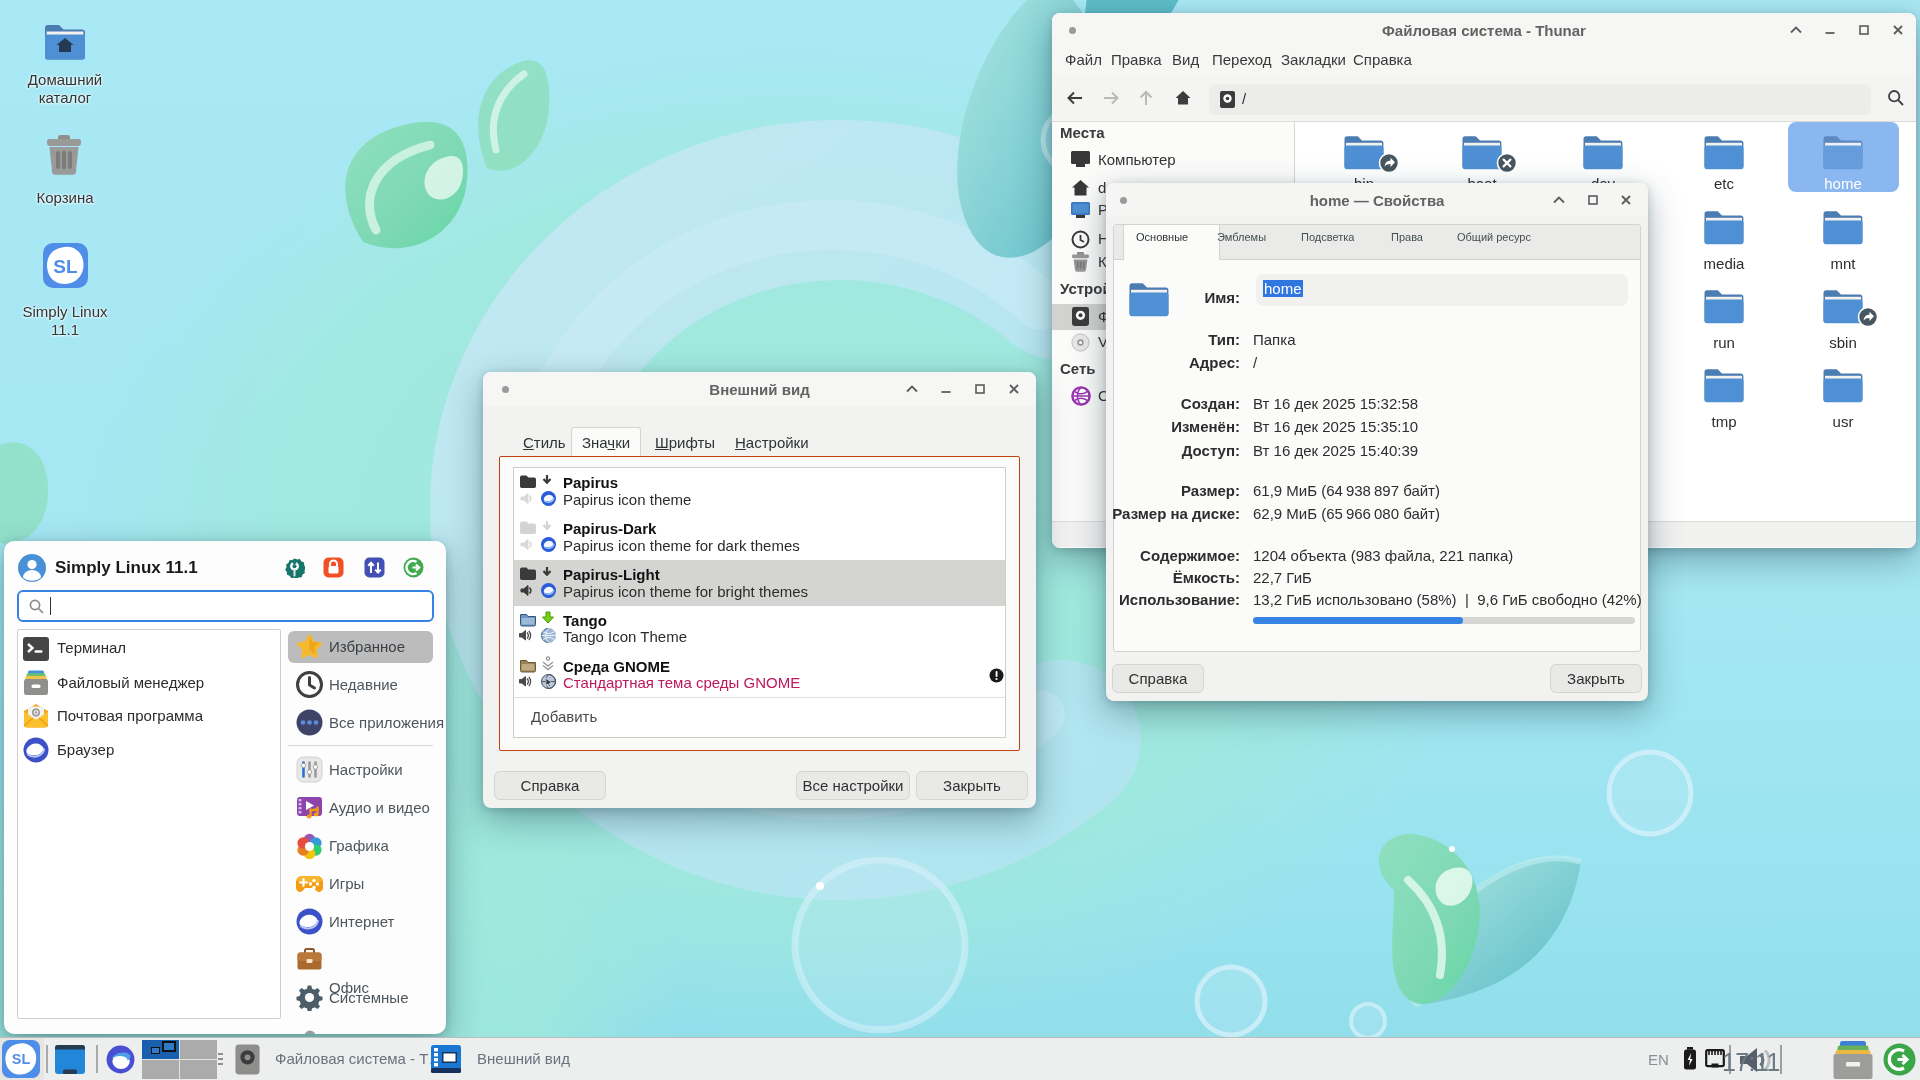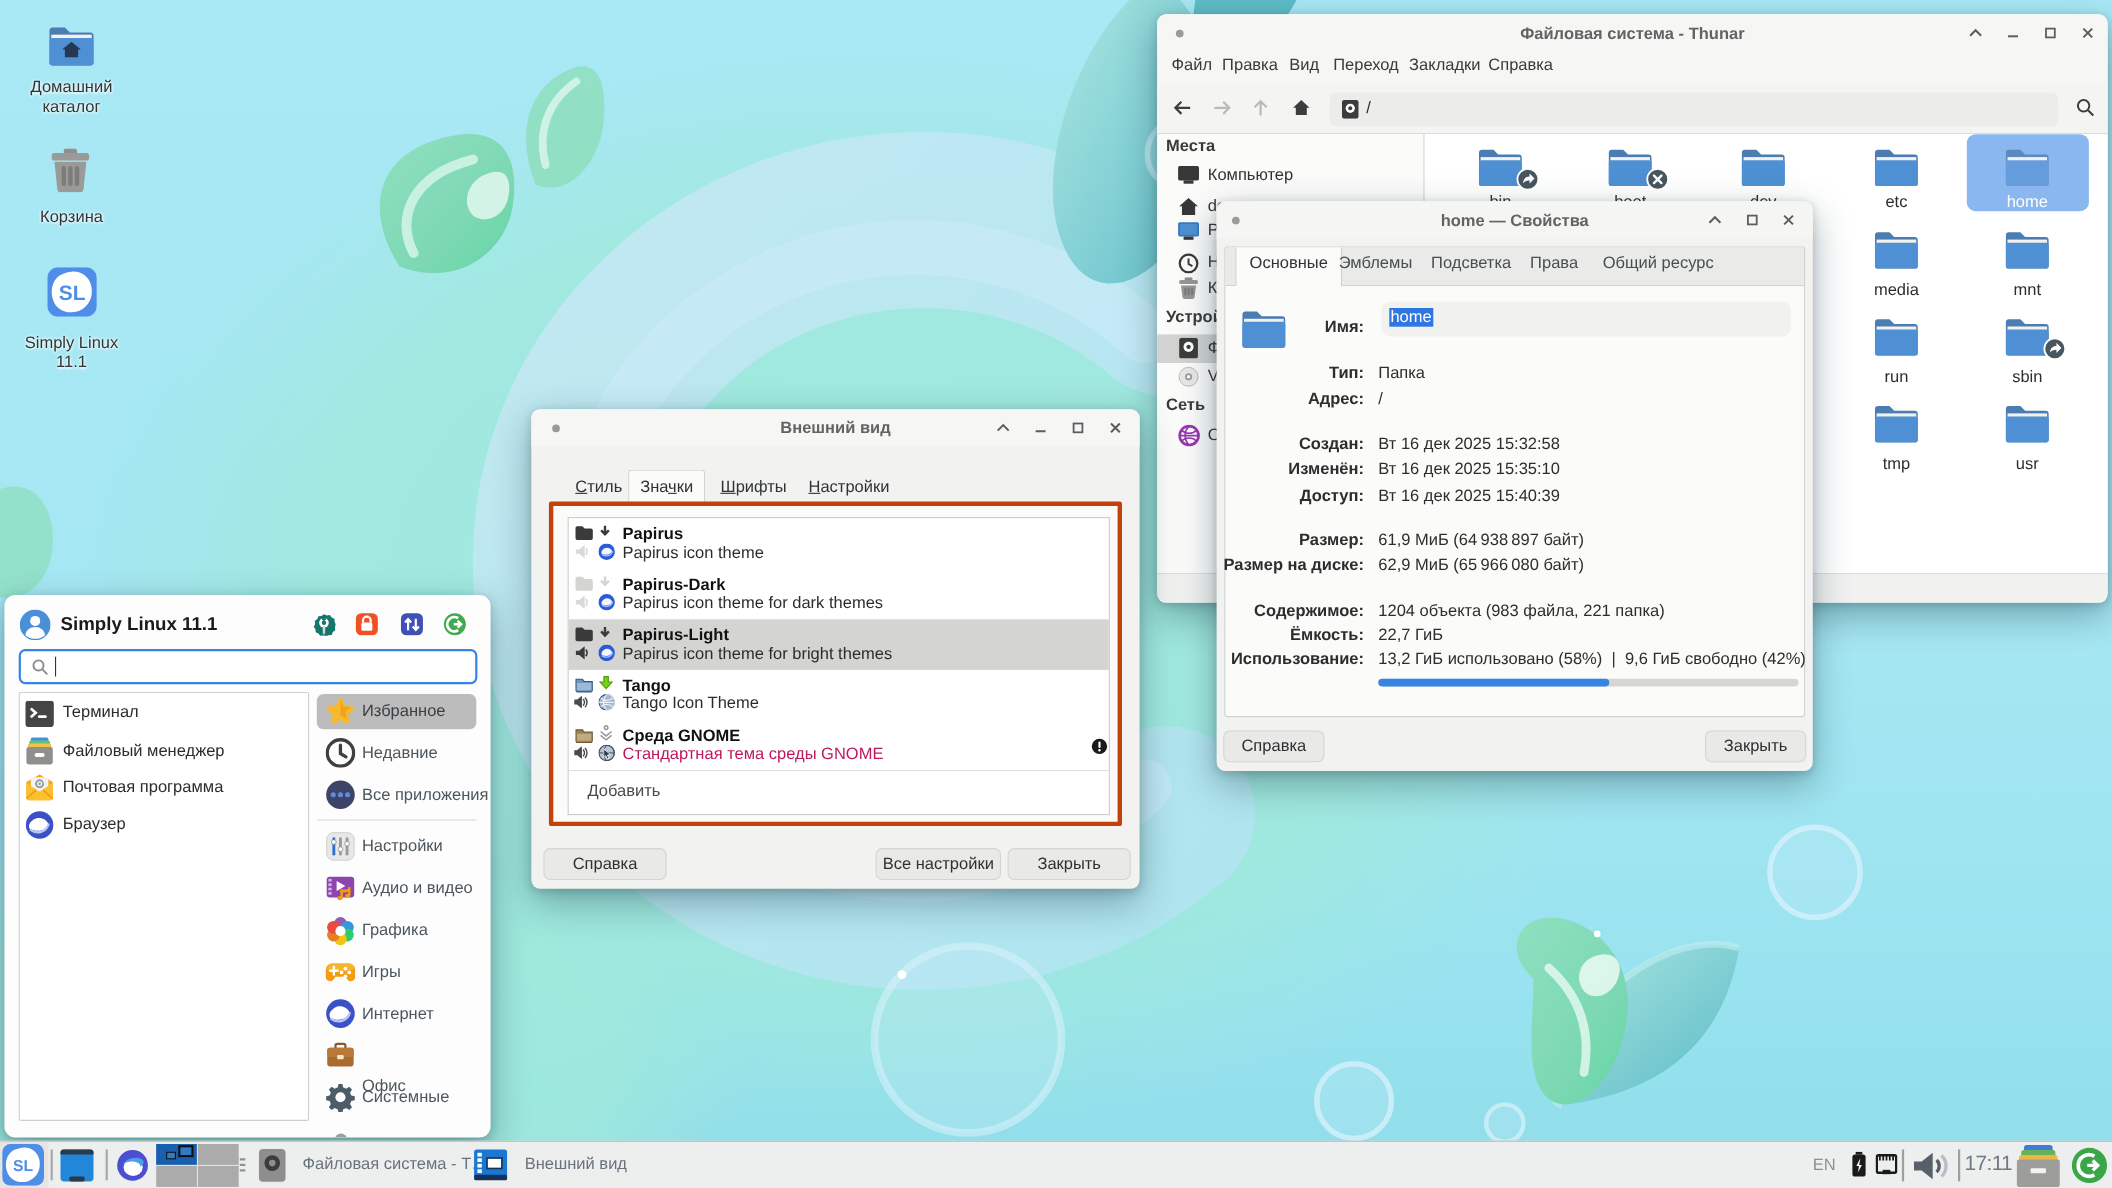--- a/index.html
+++ b/index.html
@@ -309,21 +309,21 @@
   <svg class="wbtn" style="left:478px;" viewBox="0 0 18 18">
       <rect x="5" y="5" width="8" height="8" fill="none" stroke="#5c5c5c" stroke-width="1.6"></rect>
     </svg>
   <svg class="wbtn" style="left:511px;" viewBox="0 0 18 18">
       <path d="M5 5 L13 13 M13 5 L5 13" fill="none" stroke="#5c5c5c" stroke-width="1.8"></path>
     </svg>
 
   <div class="abs" style="left:7px;top:41px;width:528px;height:428px;background:#fbfbfa;border:1px solid #d2d2d0;border-radius:3px;">
     <div class="abs" style="left:0;top:0;width:526px;height:35px;background:#eaeae9;border-bottom:1px solid #d2d2d0;border-radius:3px 3px 0 0;"></div>
     <div class="abs" style="left:9px;top:0;width:97px;height:35px;background:#fbfbfa;border-left:1px solid #d2d2d0;border-right:1px solid #d2d2d0;"></div>
-    <div class="abs" style="left:0;top:6px;height:24px;font-size:15px;color:#2e3436;width:526px;text-decoration:underline;">
+    <div class="abs" style="left:0;top:6px;height:24px;font-size:11px;color:#2e3436;width:526px;text-decoration:underline;">
       <span class="abs" style="left:22px;">Основные</span>
       <span class="abs" style="left:103px;color:#454f52;">Эмблемы</span>
       <span class="abs" style="left:187px;color:#454f52;">Подсветка</span>
       <span class="abs" style="left:277px;color:#454f52;">Права</span>
       <span class="abs" style="left:343px;color:#454f52;">Общий ресурс</span>
     </div>
 
     <div class="abs" style="left:0;top:36px;width:526px;height:391px;font-size:15px;color:#2d2d2d;">
       <svg class="abs" style="left:15px;top:19px" width="40" height="37" viewBox="0 0 40 37">
           <use href="#fold"></use>
@@ -379,21 +379,21 @@
     </svg>
 
   <div class="abs" style="left:88px;top:55px;width:70px;height:30px;background:#fbfbfa;border:1px solid #d3d3d1;border-bottom:none;border-radius:3px 3px 0 0;"></div>
   <div class="abs" style="left:0;top:62px;width:553px;font-size:15px;color:#2e3436;">
     <span class="abs" style="left:40px;"><u>С</u>тиль</span>
     <span class="abs" style="left:99px;">Зна<u>ч</u>ки</span>
     <span class="abs" style="left:172px;"><u>Ш</u>рифты</span>
     <span class="abs" style="left:252px;"><u>Н</u>астройки</span>
   </div>
 
-  <div class="abs" style="left:16px;top:84px;width:521px;height:295px;background:#fbfbfa;border:4px solid #c2410c;border-radius:2px;">
+  <div class="abs" style="left:16px;top:84px;width:521px;height:295px;background:#fbfbfa;border:1px solid #c2410c;border-radius:2px;">
 
     <div class="abs" style="left:13px;top:10px;width:493px;height:271px;background:#fff;border:1px solid #cdcdcb;">
       <div class="abs" style="left:0;top:92px;width:491px;height:46px;background:#d4d4d2;"></div>
 
       <div class="abs" id="throws" style="left:0;top:0;width:491px;height:269px;font-size:15px;">
         <svg width="0" height="0" style="position:absolute">
           <defs>
             <g id="dfold">
                 <path d="M0 3.2 a1.8 1.8 0 0 1 1.8 -1.8 h4.6 l2 2 h5.8 a1.8 1.8 0 0 1 1.8 1.8 v7 a1.8 1.8 0 0 1 -1.8 1.8 h-12.4 a1.8 1.8 0 0 1 -1.8 -1.8 Z"></path>
               </g>
@@ -744,21 +744,21 @@
     <path d="M4 2 v4 M7 2 v4 M10 2 v4 M13 2 v4 M16 2 v4" stroke="#1a1a1a" stroke-width="1.6"></path>
     <rect x="6.5" y="14.5" width="7" height="4" fill="#1a1a1a"></rect>
   </svg>
   <div class="abs" style="left:1729px;top:7px;width:2px;height:29px;background:#9aa0a4;"></div>
   <svg class="abs" style="left:1738px;top:8px" width="38" height="28" viewBox="0 0 38 28">
     <path d="M2 10 h7 L19 2 v24 L9 18 H2 Z" fill="#56606a"></path>
     <path d="M22.5 8.5 a7.5 7.5 0 0 1 0 11" fill="none" stroke="#56606a" stroke-width="3"></path>
     <path d="M27 4.5 a13 13 0 0 1 0 19" fill="none" stroke="#b9bec2" stroke-width="3"></path>
   </svg>
   <div class="abs" style="left:1780px;top:7px;width:2px;height:29px;background:#9aa0a4;"></div>
-  <span class="abs" style="left:1786px;top:10px;font-size:19px;letter-spacing:-0.6px;color:#6b7a85;">17:11</span>
+  <span class="abs" style="left:1722px;top:10px;font-size:25px;letter-spacing:-0.6px;color:#6b7a85;">17:11</span>
   <svg class="abs" style="left:1833px;top:2px" width="40" height="39" viewBox="0 0 40 39">
     <rect x="7" y="1" width="26" height="7" rx="2.4" fill="#3d7fd6"></rect>
     <rect x="4.5" y="5.5" width="31" height="7" rx="2.4" fill="#67b15c"></rect>
     <rect x="2.5" y="10" width="35" height="8" rx="2.4" fill="#e9b943"></rect>
     <rect x="0.5" y="14" width="39" height="25" rx="2" fill="#9d9d9b"></rect>
     <rect x="13" y="22" width="14" height="4.6" rx="1" fill="#f2f2f0"></rect>
   </svg>
   <svg class="abs" style="left:1883px;top:5px" width="33" height="33" viewBox="0 0 33 33">
     <circle cx="16.5" cy="16.5" r="16" fill="#3aa648"></circle>
     <path d="M21 8 a9.8 9.8 0 1 0 0 17" fill="none" stroke="#fff" stroke-width="3.4"></path>

